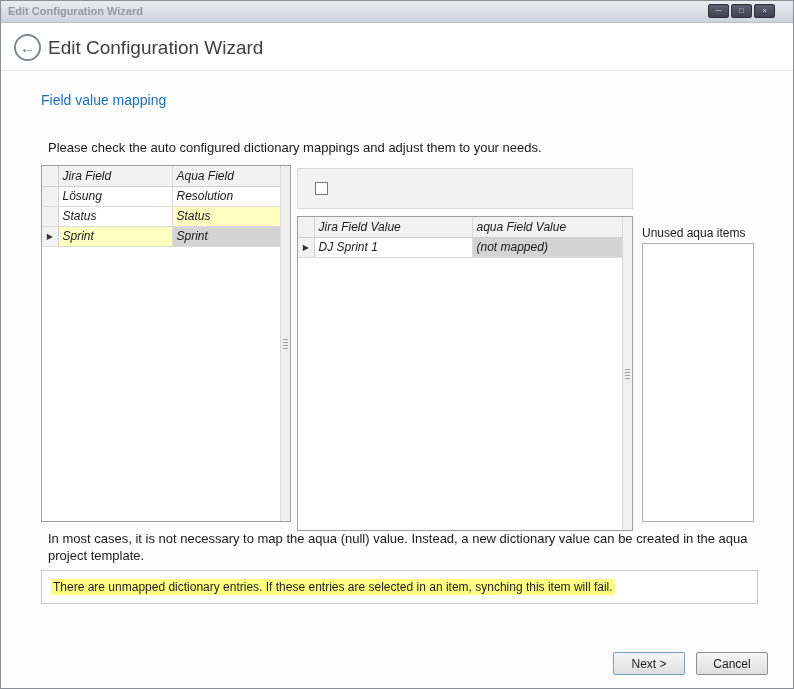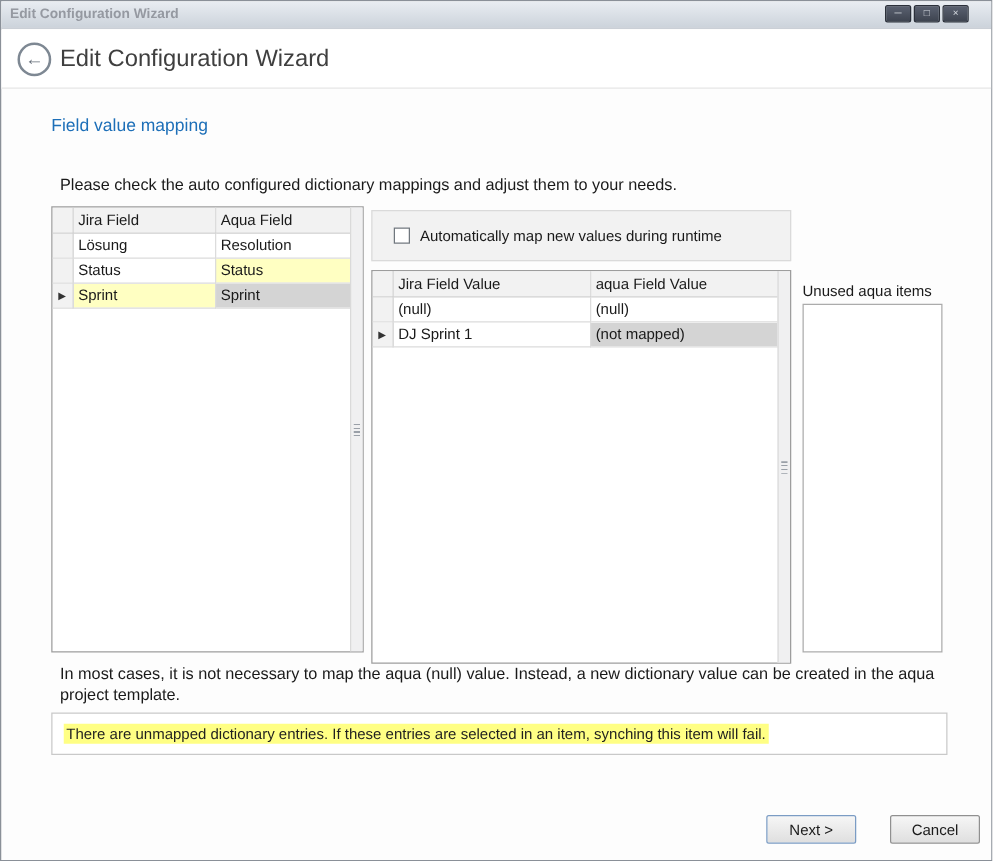--- a/index.html
+++ b/index.html
@@ -75,21 +75,21 @@
 
   .grid table{
     border-collapse:collapse;table-layout:fixed;
     font-size:12px;color:#1a1a1a;
   }
   #field-grid table{width:238px;}
   #value-grid table{width:324px;}
   .grid th,.grid td{
     height:20px;padding:0 4px;text-align:left;font-weight:normal;
     border-right:1px solid #dcdcdc;border-bottom:1px solid #dcdcdc;
-    overflow:hidden;white-space:nowrap;
+    overflow:hidden;white-space:nowrap;font-style:italic;
   }
   .grid thead th{
     background:#f2f2f2;border-bottom:1px solid #cfcfcf;
   }
   .grid .rowheader-col{
     background:#f2f2f2;padding:0;text-align:center;
     font-size:8px;color:#333;border-right:1px solid #cfcfcf;
   }
   .cell.plain{background:#ffffff;}
   .cell.highlight{background:var(--hl-yellow);}
@@ -142,21 +142,21 @@
   }
 
   
   .btn{
     position:absolute;width:72px;height:23px;padding:0;
     background:linear-gradient(#f6f6f6,#dfdfdf);
     border:1px solid #909090;border-radius:2px;
     font-family:inherit;font-size:12px;color:#1a1a1a;
   }
   #next-btn{left:612px;top:651px;border-color:#7b9cc4;}
-  #cancel-btn{left:711px;top:651px;}
+  #cancel-btn{left:695px;top:651px;}
 </style>
 </head>
 <body>
 
 <div class="window">
 
   <div class="titlebar">
     <span class="titlebar-text">Edit Configuration Wizard</span>
     <div class="titlebar-buttons">
       <button class="tb-btn"><span>─</span></button>
@@ -205,44 +205,38 @@
           </tr>
         </tbody>
     </table>
     <div class="vscroll">
         <div class="grip"></div>
       </div>
   </div>
 
   <div class="panel" id="runtime-panel">
     <span class="checkbox"></span>
-    <span class="checkbox-label">Automatically map new values during runtime</span>
   </div>
 
   <div class="grid" id="value-grid">
     <table>
       <colgroup>
           <col style="width:16px">
           <col style="width:158px">
           <col style="width:150px">
         </colgroup>
       <thead>
         <tr>
           <th class="rowheader-col"></th>
           <th>Jira Field Value</th>
           <th>aqua Field Value</th>
         </tr>
       </thead>
       <tbody id="value-grid-body">
           <tr>
-            <td class="rowheader-col"></td>
-            <td class="cell plain">(null)</td>
-            <td class="cell plain">(null)</td>
-          </tr>
-          <tr>
             <td class="rowheader-col">▶</td>
             <td class="cell plain">DJ Sprint 1</td>
             <td class="cell selected">(not mapped)</td>
           </tr>
         </tbody>
     </table>
     <div class="vscroll">
         <div class="grip"></div>
       </div>
   </div>

